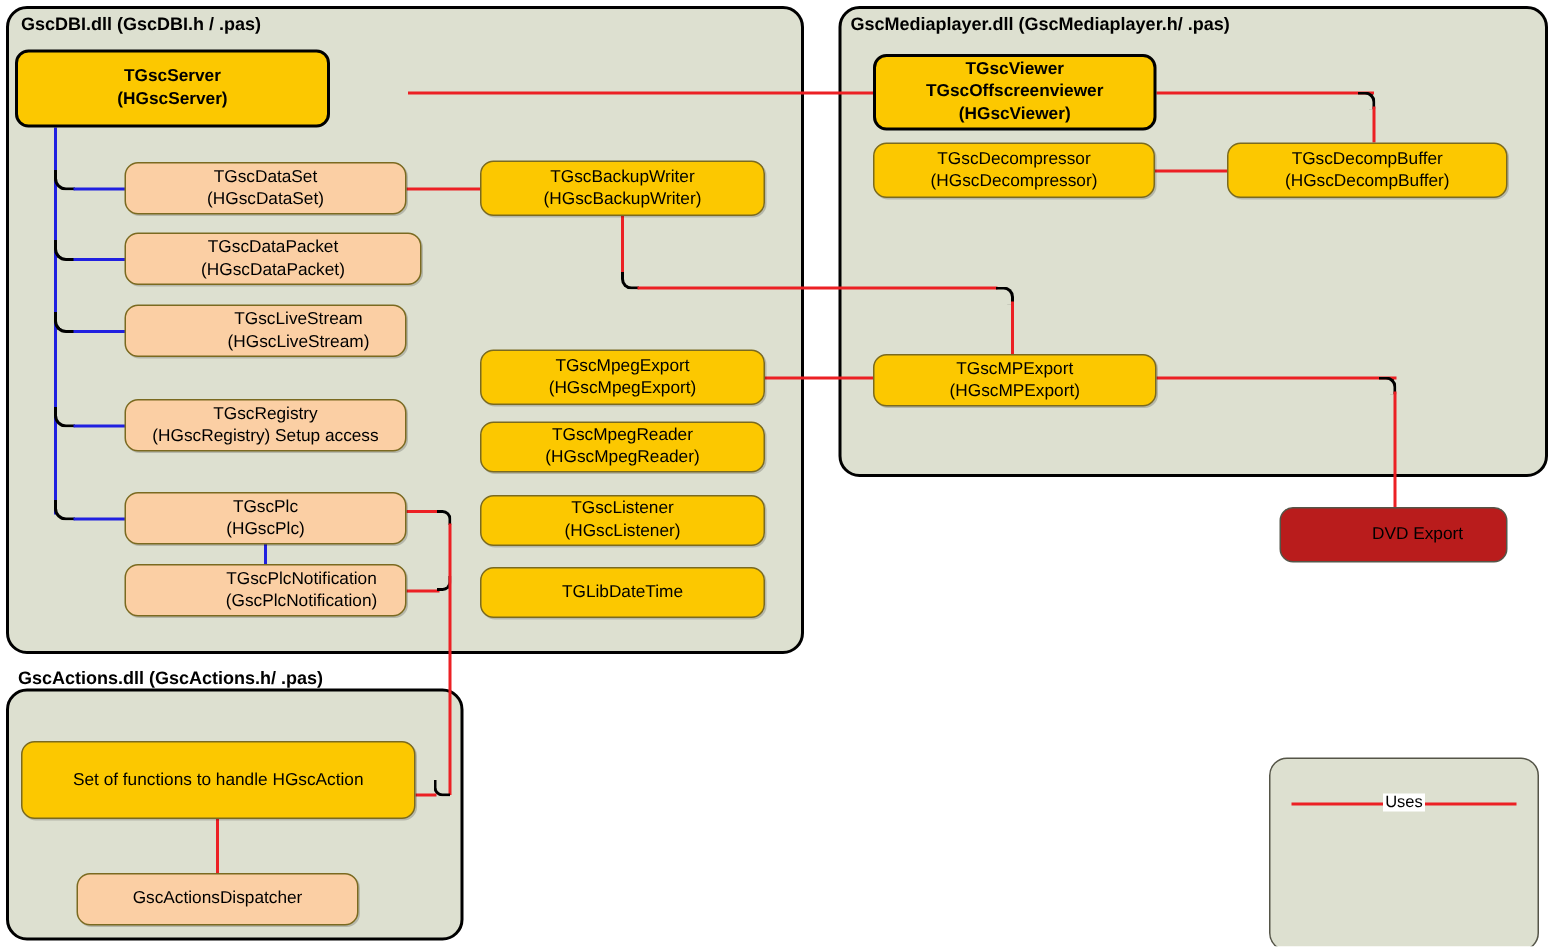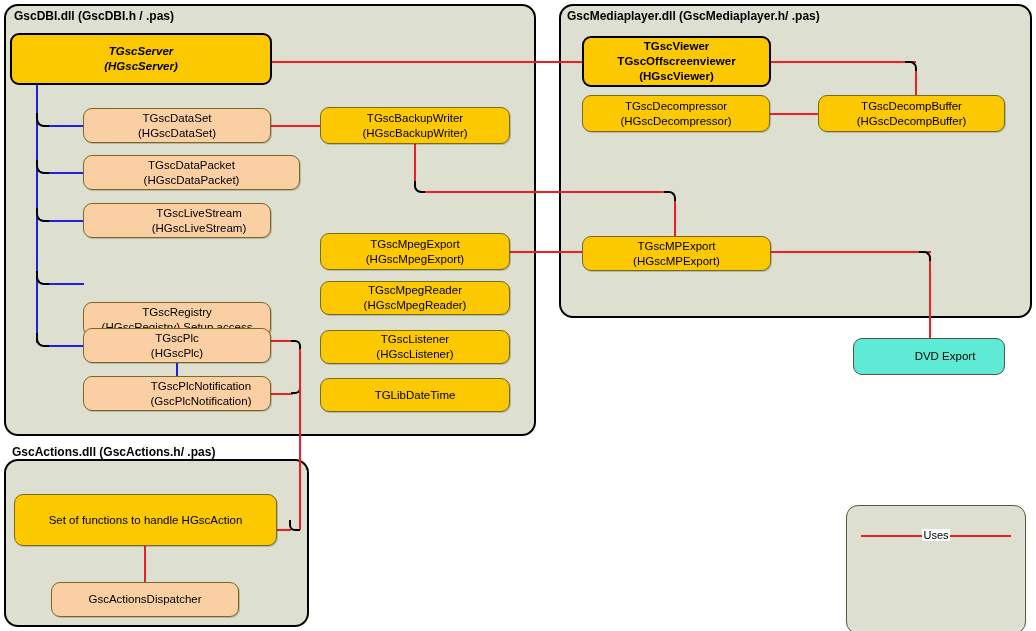--- a/index.html
+++ b/index.html
@@ -50,21 +50,21 @@
   .yellow-strong{
     background:#fcc800;
     border:2px solid #000000;
   }
   .peach{
     background:#fbcfa4;
     border:1.5px solid #7a6a20;
     box-shadow:1px 1px 0 rgba(0,0,0,.18);
   }
   .plain{
-    background:#5eead4;
+    background:#b91c1c;
     border:1.5px solid #555548;
     padding-left:32px;
   }
   .bold{font-weight:bold;}
   
   .ln-h,.ln-v{position:absolute;z-index:2;}
   .ln-h{height:2px;}
   .ln-v{width:2px;}
   .uses{background:#ec2024;}
   .dep{background:#2020e0;}
@@ -154,41 +154,41 @@
   <div class="ln-h uses" style="left:271px;top:340px;width:22px;"></div>
   <div class="corner uses-c" style="left:291px;top:340px;width:10px;height:10px;border-right:2px solid;border-top:2px solid;border-top-right-radius:6px;"></div>
   <div class="ln-h uses" style="left:271px;top:393px;width:22px;"></div>
   <div class="corner uses-c" style="left:291px;top:384px;width:10px;height:10px;border-right:2px solid;border-bottom:2px solid;border-bottom-right-radius:6px;"></div>
   <div class="ln-v uses" style="left:299px;top:349px;height:181px;"></div>
   <div class="corner uses-c" style="left:289px;top:520px;width:11px;height:11px;border-left:2px solid;border-bottom:2px solid;border-bottom-left-radius:6px;"></div>
   <div class="ln-h uses" style="left:277px;top:529px;width:14px;"></div>
 
   <div class="ln-v uses" style="left:144px;top:546px;height:37px;"></div>
 
-  <div class="node yellow-strong" style="left:10px;top:33px;width:262px;height:52px;font-style:italic;">
+  <div class="node yellow-strong" style="left:10px;top:33px;width:210px;height:52px;">
     <span class="ln bold">TGscServer</span>
     <span class="ln bold">(HGscServer)</span>
   </div>
 
   <div class="node peach" style="left:83px;top:108px;width:188px;height:35px;">
     <span class="ln">TGscDataSet</span>
     <span class="ln">(HGscDataSet)</span>
   </div>
 
-  <div class="node peach" style="left:83px;top:155px;width:217px;height:35px;">
+  <div class="node peach" style="left:83px;top:155px;width:198px;height:35px;">
     <span class="ln">TGscDataPacket</span>
     <span class="ln">(HGscDataPacket)</span>
   </div>
 
   <div class="node peach" style="left:83px;top:203px;width:188px;height:35px;padding-left:44px;">
     <span class="ln">TGscLiveStream</span>
     <span class="ln">(HGscLiveStream)</span>
   </div>
 
-  <div class="node peach" style="left:83px;top:266px;width:188px;height:35px;margin-top:36px;">
+  <div class="node peach" style="left:83px;top:266px;width:188px;height:35px;">
     <span class="ln">TGscRegistry</span>
     <span class="ln">(HGscRegistry) Setup access</span>
   </div>
 
   <div class="node peach" style="left:83px;top:328px;width:188px;height:35px;">
     <span class="ln">TGscPlc</span>
     <span class="ln">(HGscPlc)</span>
   </div>
 
   <div class="node peach" style="left:83px;top:376px;width:188px;height:35px;padding-left:48px;">

